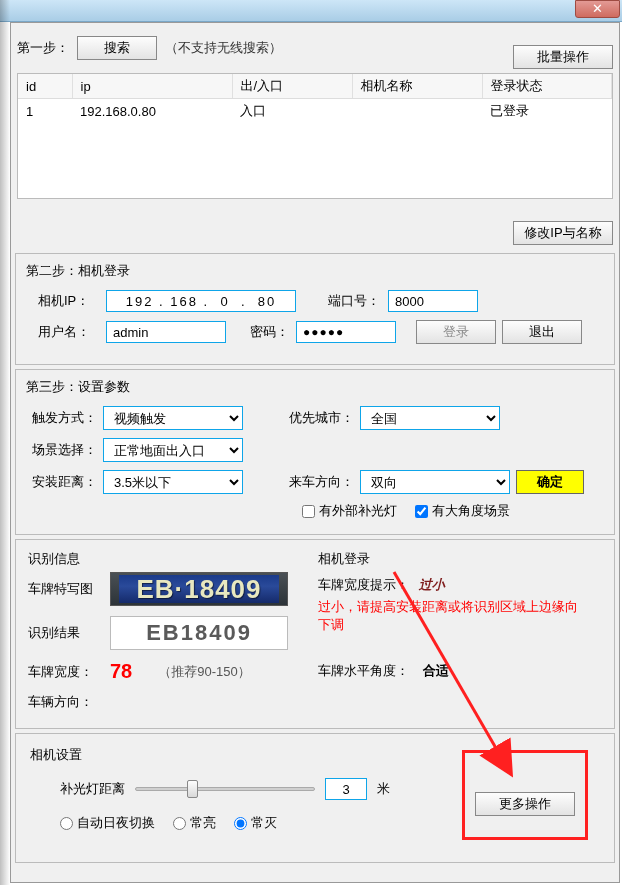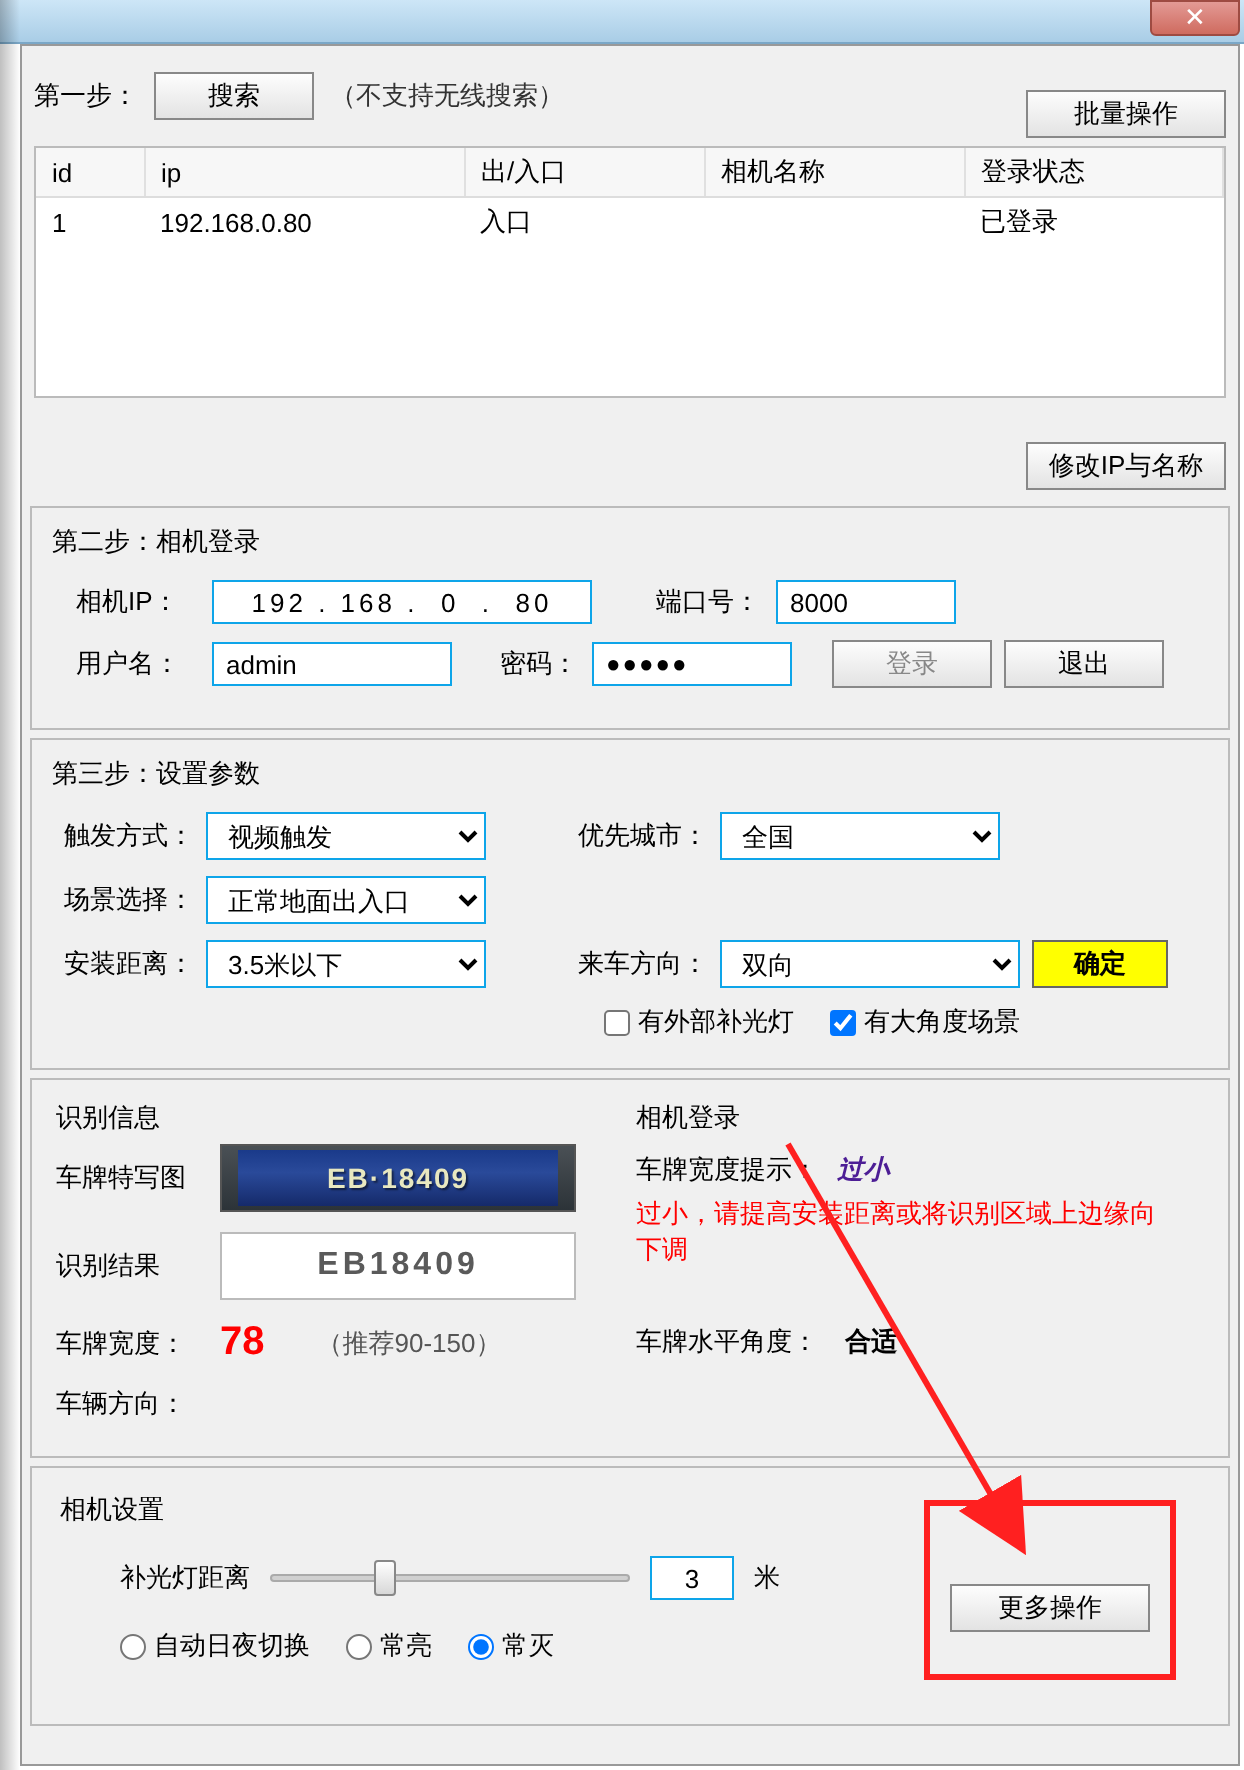--- a/index.html
+++ b/index.html
@@ -129,38 +129,38 @@
       border: 1px solid #555;
       display: flex; align-items: center; justify-content: center;
       overflow: hidden;
     }
     .plate-inner {
       width: 160px; height: 28px;
       background: linear-gradient(#1a3a8a 0%, #2a4a9a 40%, #152a6a 100%);
       display: flex; align-items: center; justify-content: center;
       color: #e8e8c0;
       font-family: Arial, sans-serif;
-      font-size: 14px;
+      font-size: 26px;
       font-weight: bold;
       letter-spacing: 1px;
       text-shadow: 1px 1px 1px rgba(0,0,0,.5);
     }
     .plate-result {
       width: 178px; height: 34px;
       background: #fff;
       border: 1px solid #bbb;
       display: flex; align-items: center; justify-content: center;
       font-family: Arial, sans-serif;
-      font-size: 16px; font-weight: bold;
+      font-size: 22px; font-weight: bold;
       color: #5a5a5a;
       letter-spacing: 2px;
     }
     .red-val { color: #ff0000; font-weight: bold; font-size: 20px; font-family: Arial; }
     .hint { color: #555; }
-    .small-warn { color: #4c1d95; font-style: italic; font-weight: bold; margin-left: 6px; }
+    .small-warn { color: #7f1d1d; font-style: italic; font-weight: bold; margin-left: 6px; }
     .red-para { color: #ff0000; line-height: 1.4; margin-top: 4px; }
     .bold { font-weight: bold; }
     
     .cam-panel {
       border: 1px solid #bbb;
       margin: 4px 4px;
       padding: 12px 14px 22px;
       background: #f0f0f0;
       position: relative;
       height: 130px;

